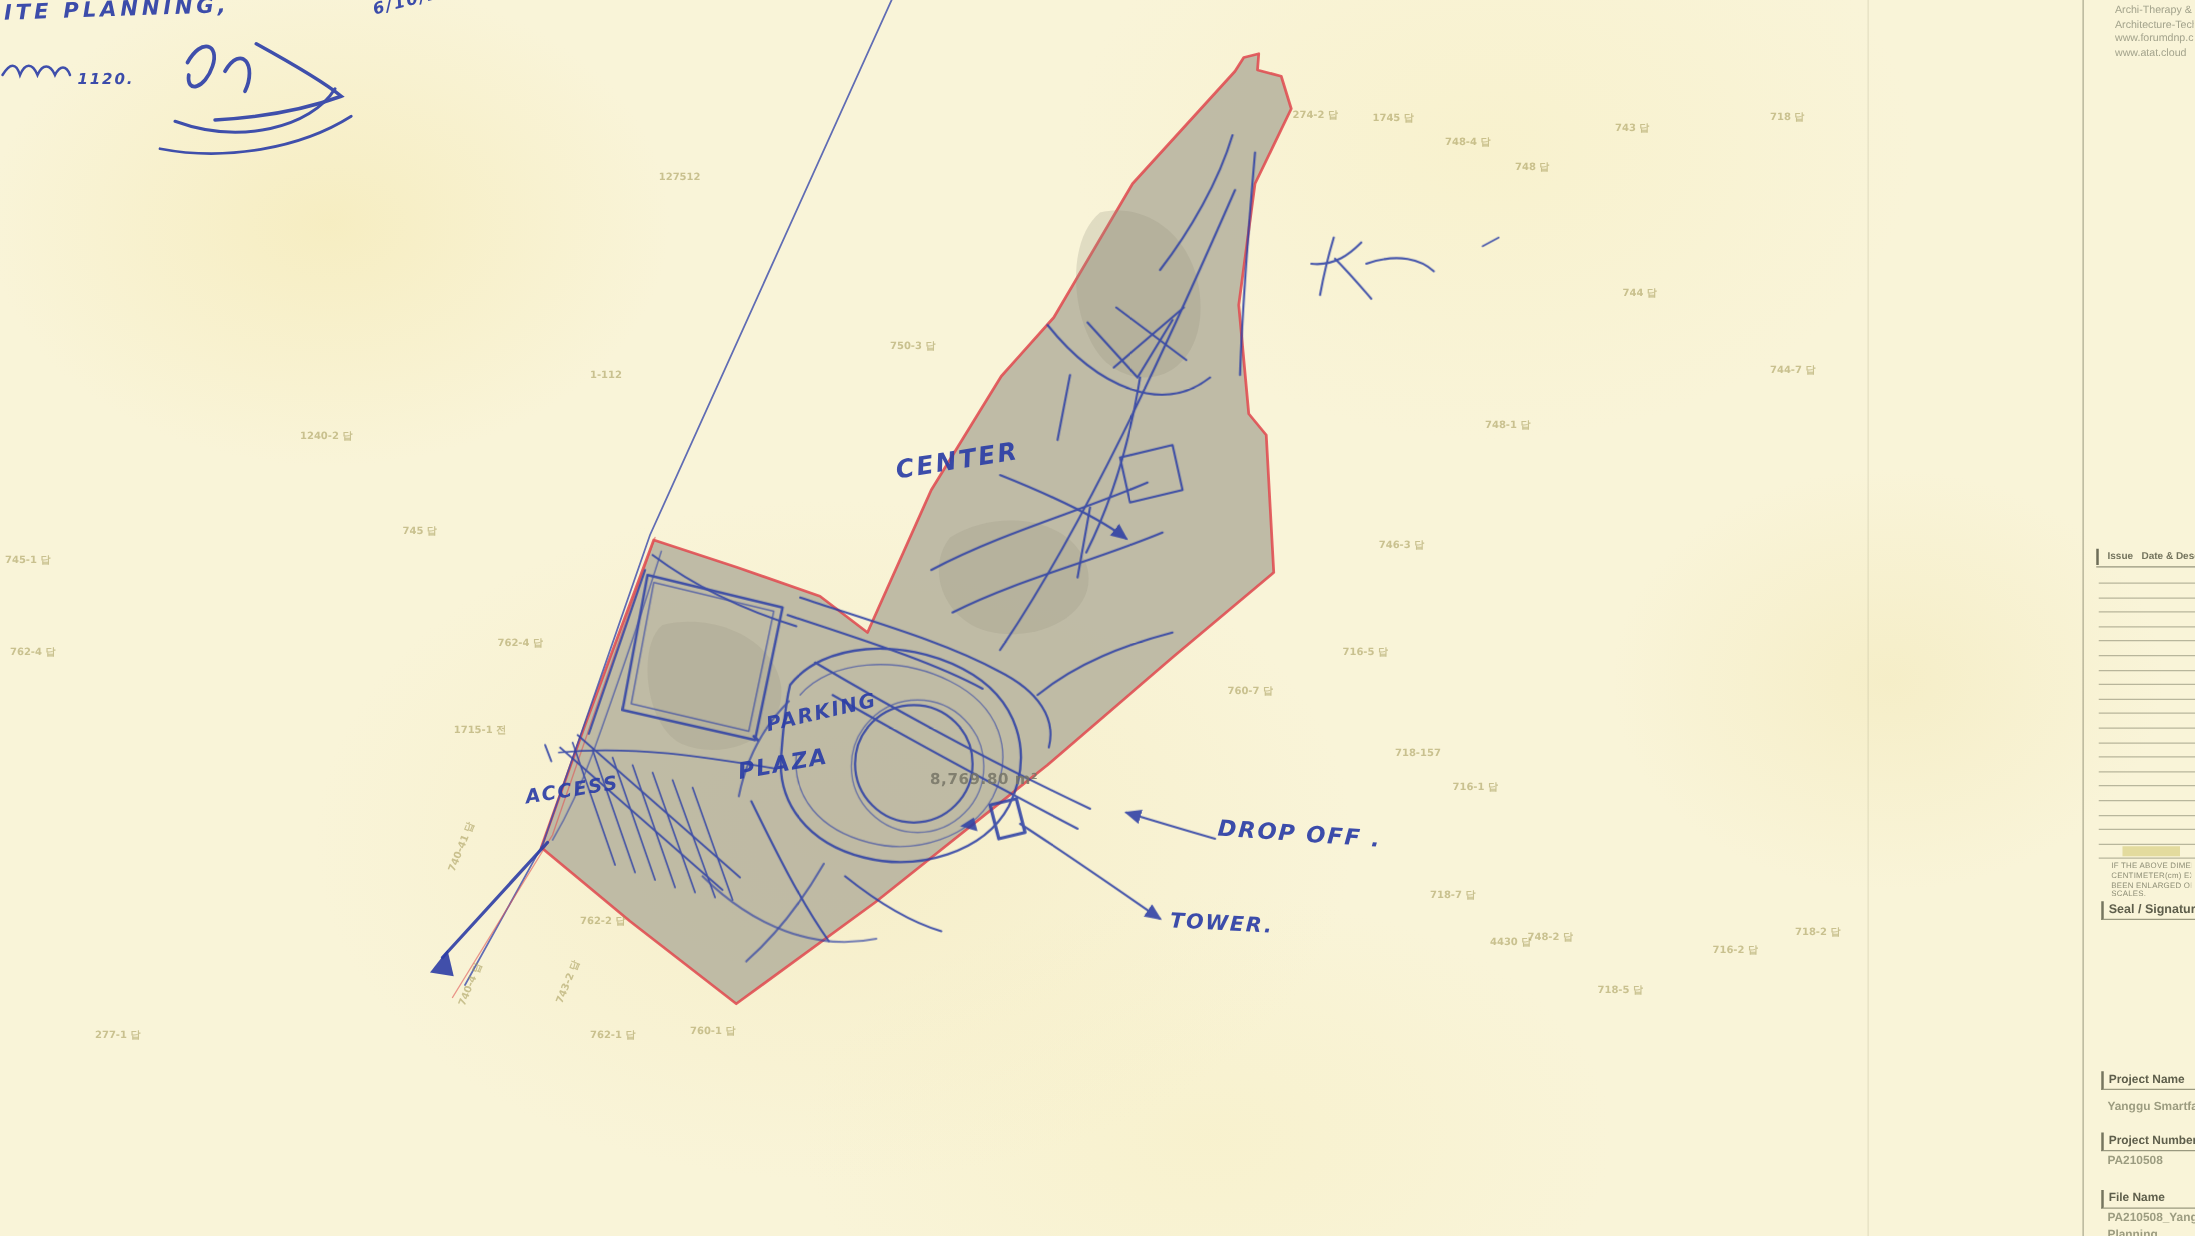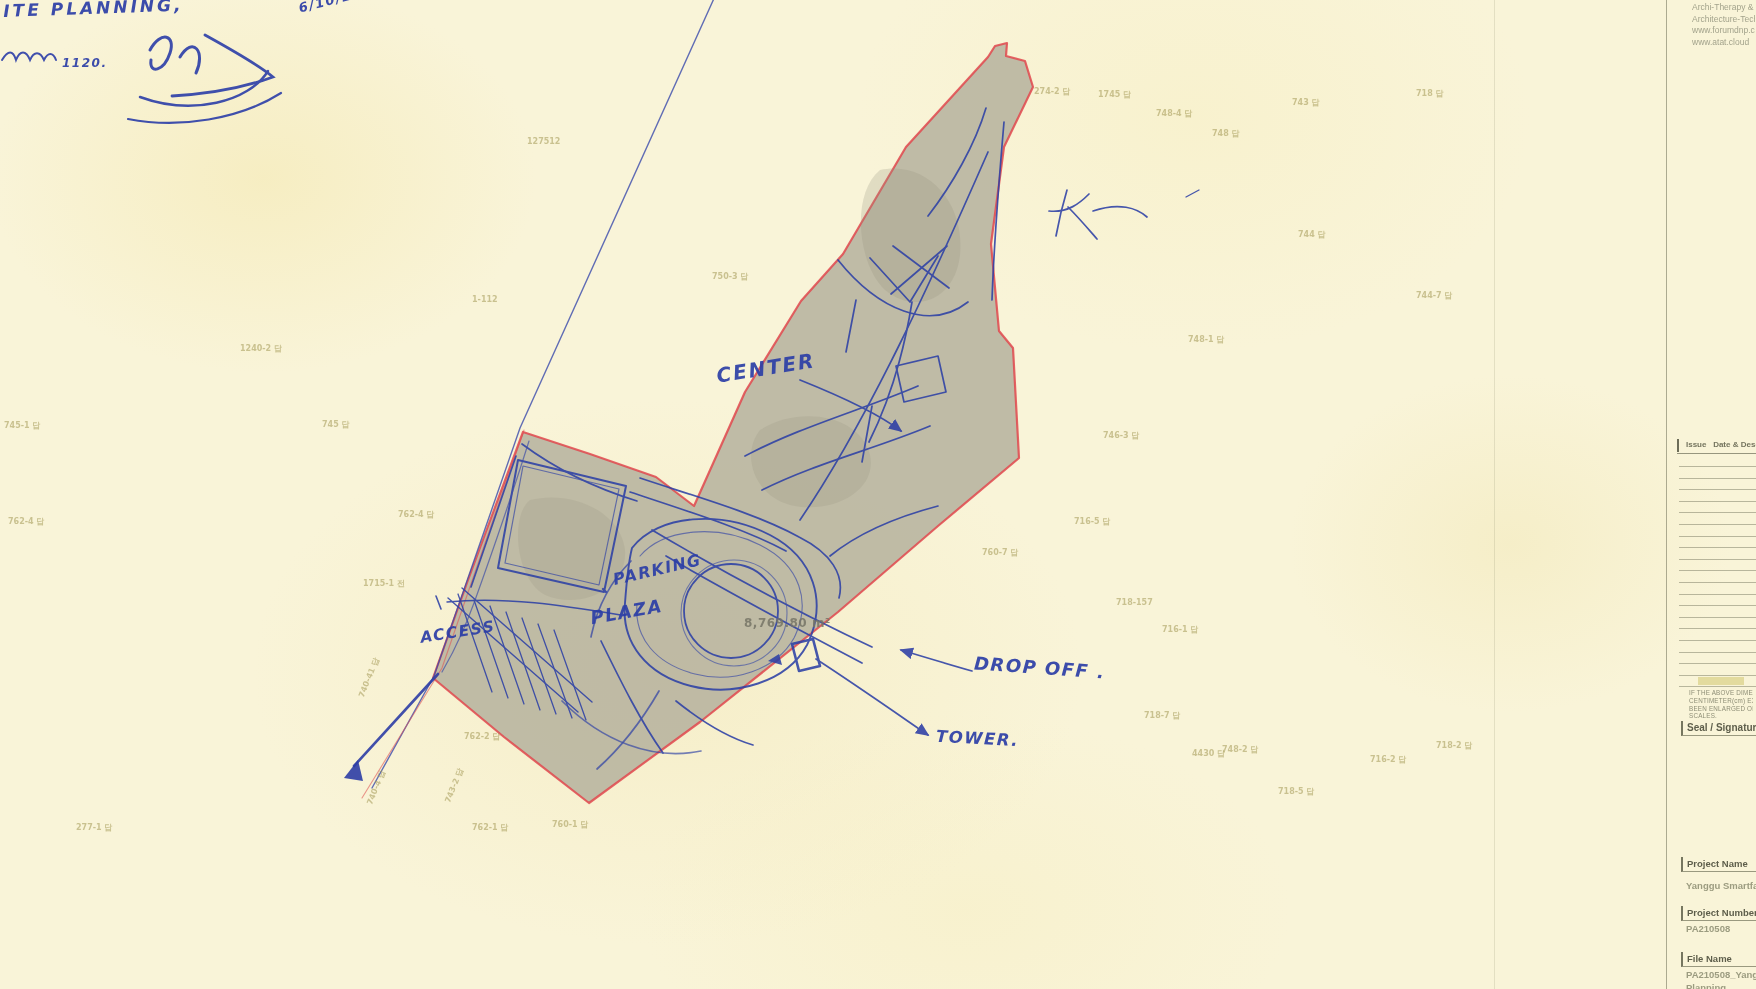--- a/index.html
+++ b/index.html
@@ -166,21 +166,21 @@
       <div class="parcel" style="left: 1416px; top: 88px;">718 답</div>
       <div class="parcel" style="left: 1212px; top: 128px;">748 답</div>
       <div class="parcel" style="left: 527px; top: 137px;">127512</div>
       <div class="parcel" style="left: 1298px; top: 206px; margin-top: 23px;">744 답</div>
       <div class="parcel" style="left: 712px; top: 271px;">750-3 답</div>
       <div class="parcel" style="left: 472px; top: 295px;">1-112</div>
       <div class="parcel" style="left: 1416px; top: 290px;">744-7 답</div>
       <div class="parcel" style="left: 1188px; top: 334px;">748-1 답</div>
       <div class="parcel" style="left: 240px; top: 343px;">1240-2 답</div>
       <div class="parcel" style="left: 322px; top: 419px;">745 답</div>
-      <div class="parcel" style="left: 4px; top: 420px;">745-1 답</div>
+      <div class="parcel" style="left: 4px; top: 442px;">745-1 답</div>
       <div class="parcel" style="left: 8px; top: 516px;">762-4 답</div>
       <div class="parcel" style="left: 398px; top: 509px;">762-4 답</div>
       <div class="parcel" style="left: 363px; top: 578px;">1715-1 전</div>
       <div class="parcel" style="left: 1103px; top: 430px;">746-3 답</div>
       <div class="parcel" style="left: 1074px; top: 516px;">716-5 답</div>
       <div class="parcel" style="left: 982px; top: 547px;">760-7 답</div>
       <div class="parcel" style="left: 1116px; top: 598px;">718-157</div>
       <div class="parcel" style="left: 1162px; top: 624px;">716-1 답</div>
       <div class="parcel" style="left: 348px; top: 672px; transform: rotate(-68deg);">740-41 답</div>
       <div class="parcel" style="left: 358px; top: 782px; transform: rotate(-68deg);">740-4 답</div>

